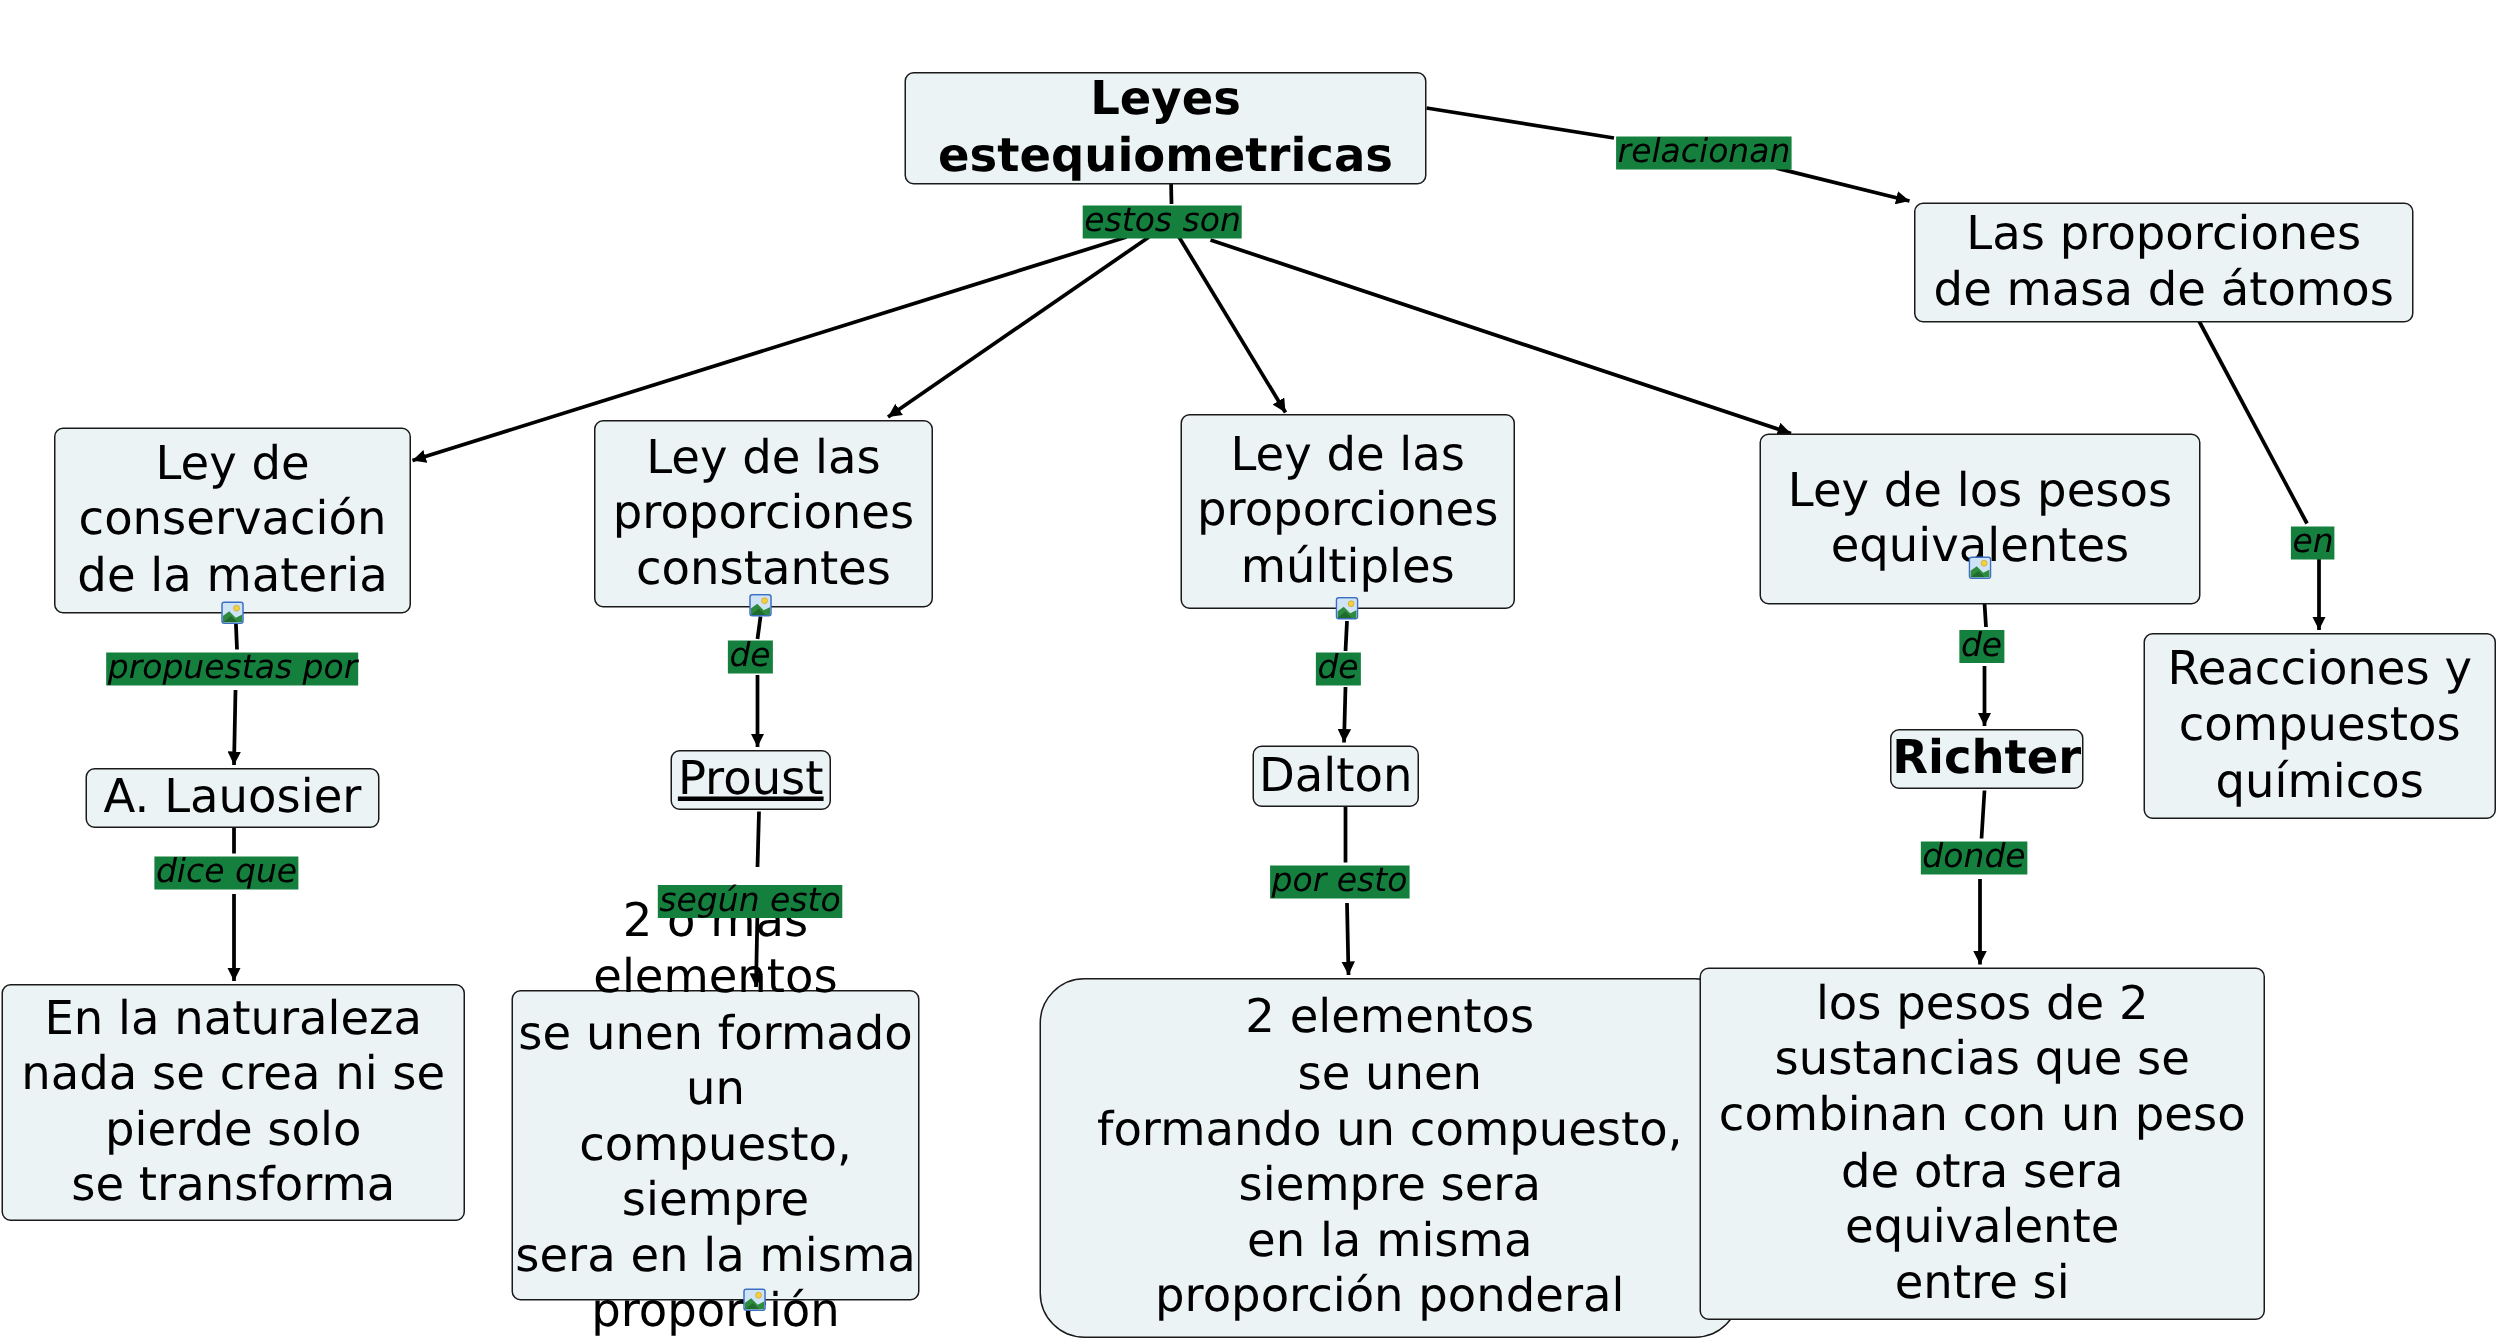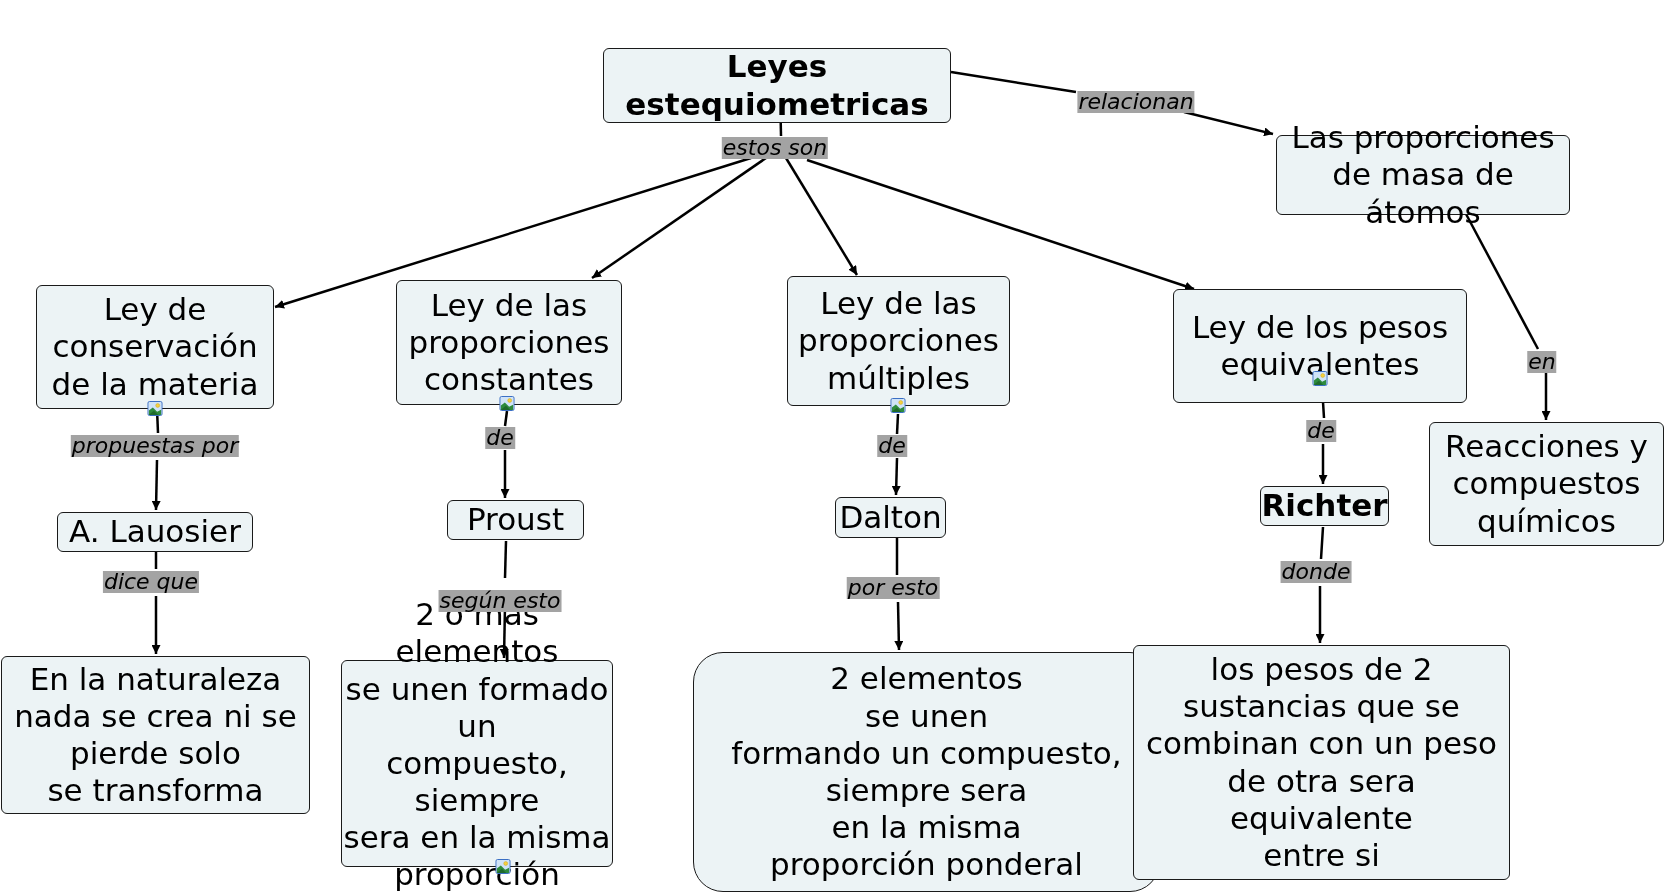--- a/index.html
+++ b/index.html
@@ -4,21 +4,21 @@
 <style>
   html, body { margin: 0; padding: 0; background: #ffffff; }
   body { width: 1666px; height: 895px; position: relative; overflow: hidden;
          font-family: "DejaVu Sans", sans-serif; color: #000; }
   #links { position: absolute; left: 0; top: 0; width: 1666px; height: 895px; }
   .node { position: absolute; box-sizing: border-box; background: #ecf3f5;
           border: 1px solid #1a1a1a; border-radius: 6px;
           display: flex; align-items: center; justify-content: center;
           text-align: center; white-space: pre-line; line-height: 1.2; font-size: 31px; }
   .node.root { font-weight: bold; font-size: 31px; }
-  .link-label { position: absolute; font-style: italic; font-size: 22px; background: #a3a3a3;
+  .link-label { position: absolute; font-style: italic; font-size: 22px; background: #15803d;
                 white-space: nowrap; transform: translate(-50%, -50%); padding: 0 1px; line-height: 1; }
   .img-icon { position: absolute; width: 15px; height: 15px; box-sizing: border-box;
               border: 1.5px solid #3b6fc4; border-radius: 2px; background: #dbe9fb; overflow: hidden;
               transform: translate(-50%, 0); }
   .img-icon svg { display: block; width: 100%; height: 100%; }
 </style>
 </head>
 <body>
 
 <svg id="links" xmlns="http://www.w3.org/2000/svg">
@@ -51,38 +51,38 @@
       <line x1="898" y1="602" x2="899" y2="650" stroke="#000" stroke-width="2.5" marker-end="url(#arrow)"></line>
       <line x1="1322" y1="386" x2="1324" y2="418" stroke="#000" stroke-width="2.5"></line>
       <line x1="1323" y1="444" x2="1323" y2="484" stroke="#000" stroke-width="2.5" marker-end="url(#arrow)"></line>
       <line x1="1323" y1="527" x2="1321" y2="559" stroke="#000" stroke-width="2.5"></line>
       <line x1="1320" y1="586" x2="1320" y2="643" stroke="#000" stroke-width="2.5" marker-end="url(#arrow)"></line>
     </g>
 </svg>
 
 <div class="node root" style="left:603px;top:2px;width:348px;height:75px;margin-top:46px;">Leyes
 estequiometricas</div>
-<div class="node" style="left:1276px;top:135px;width:294px;height:80px;">Las proporciones
+<div class="node" style="left:1276px;top:135px;width:333px;height:80px;">Las proporciones
 de masa de átomos</div>
 <div class="node" style="left:1429px;top:422px;width:235px;height:124px;">Reacciones y
 compuestos
 químicos</div>
 <div class="node" style="left:36px;top:285px;width:238px;height:124px;">Ley de
 conservación
 de la materia</div>
 <div class="node" style="left:396px;top:280px;width:226px;height:125px;">Ley de las
 proporciones
 constantes</div>
 <div class="node" style="left:787px;top:276px;width:223px;height:130px;">Ley de las
 proporciones
 múltiples</div>
 <div class="node" style="left:1173px;top:289px;width:294px;height:114px;">Ley de los pesos
 equivalentes</div>
 <div class="node" style="left:57px;top:512px;width:196px;height:40px;">A. Lauosier</div>
-<div class="node" style="left:447px;top:500px;width:137px;height:40px;">Proust</div>
+<div class="node" style="left:447px;top:500px;width:107px;height:40px;text-decoration:underline;">Proust</div>
 <div class="node" style="left:835px;top:497px;width:111px;height:41px;">Dalton</div>
 <div class="node" style="left:1260px;top:486px;width:129px;height:40px;font-weight:bold;">Richter</div>
 <div class="node" style="left:1px;top:656px;width:309px;height:158px;">En la naturaleza
 nada se crea ni se
 pierde solo
 se transforma</div>
 <div class="node" style="left:341px;top:660px;width:272px;height:207px;">2 o mas elementos
 se unen formado un
 compuesto, siempre
 sera en la misma

